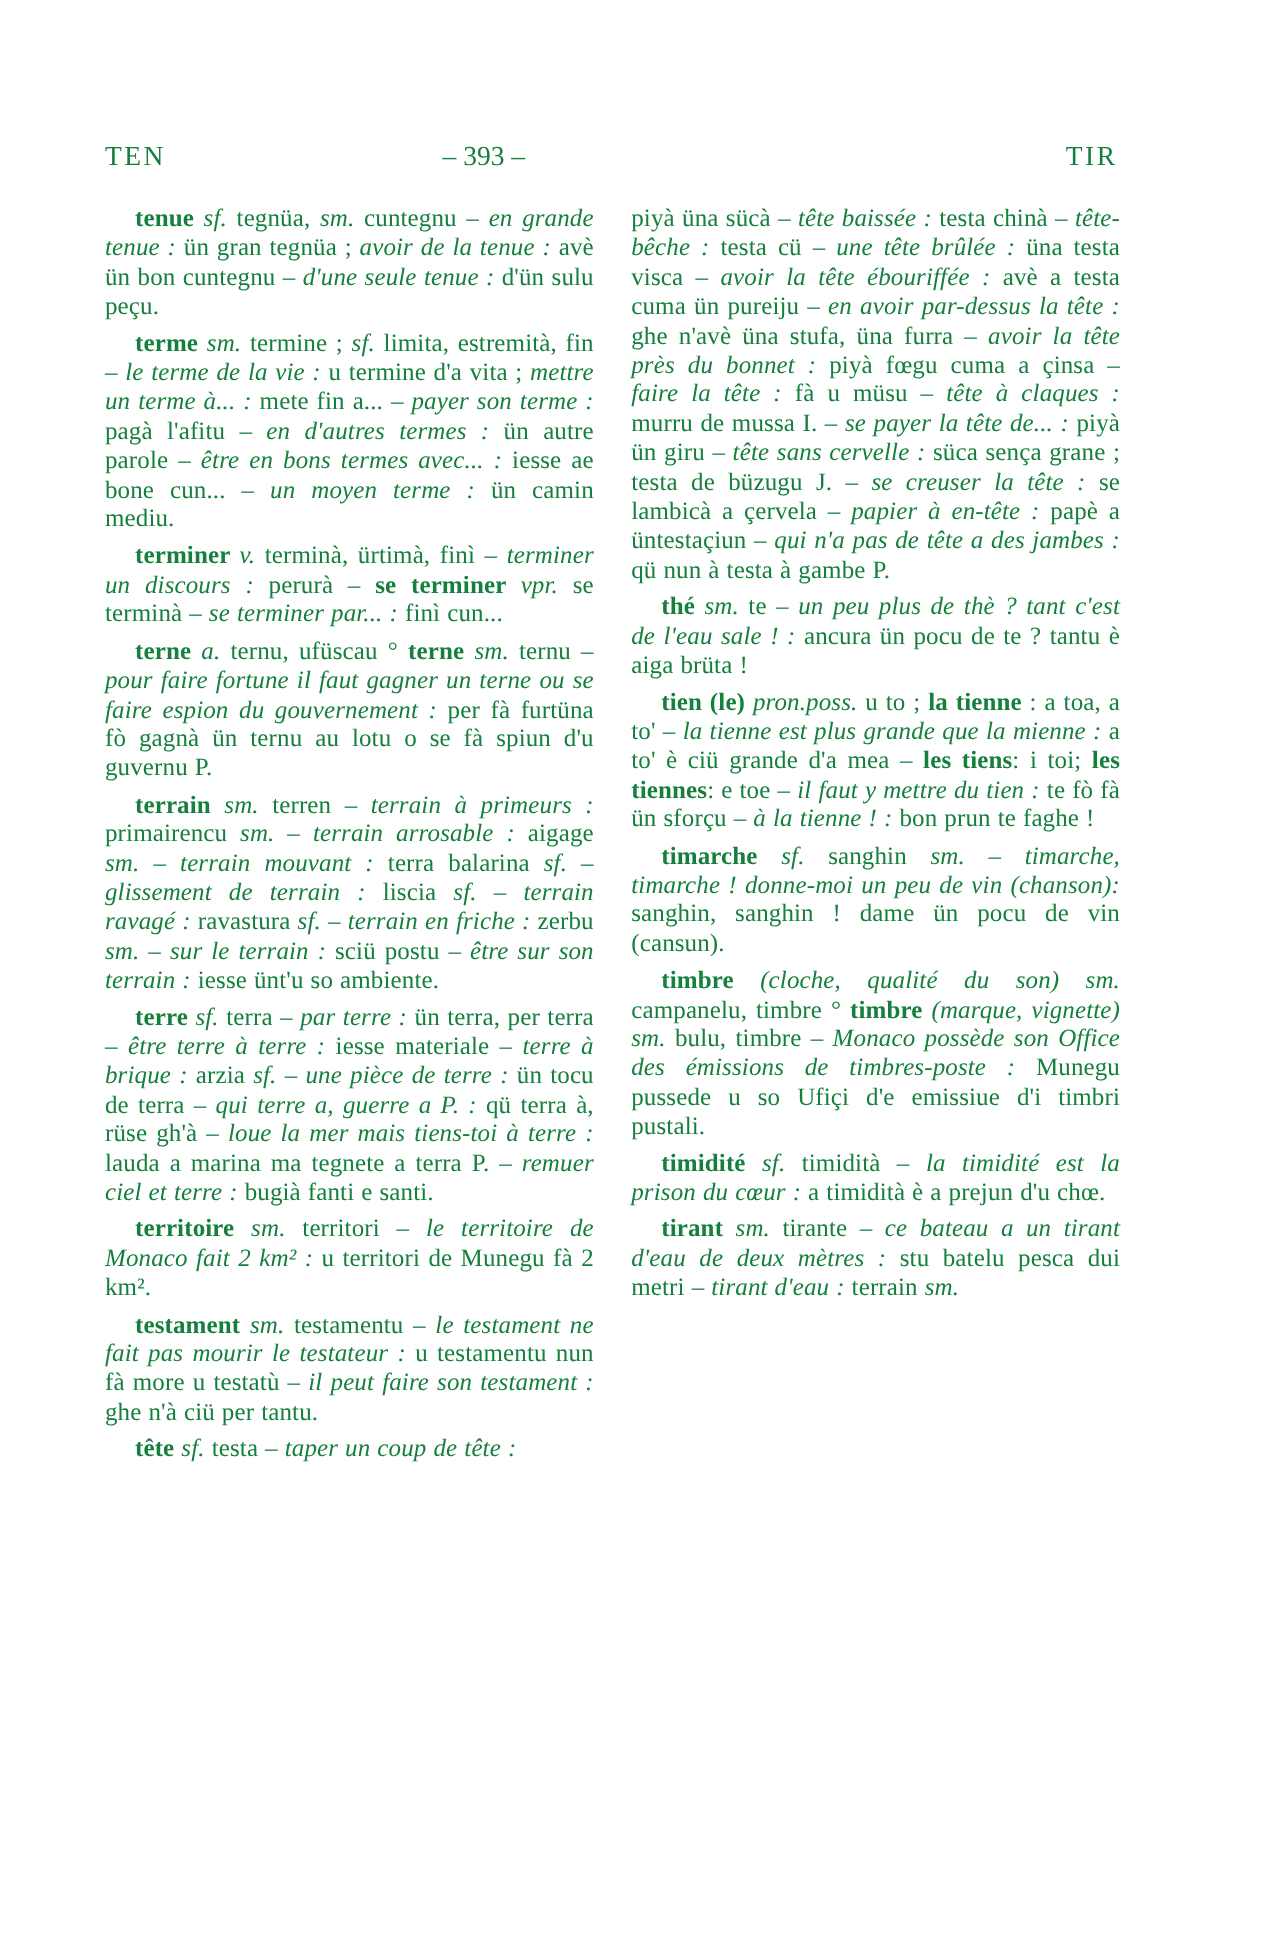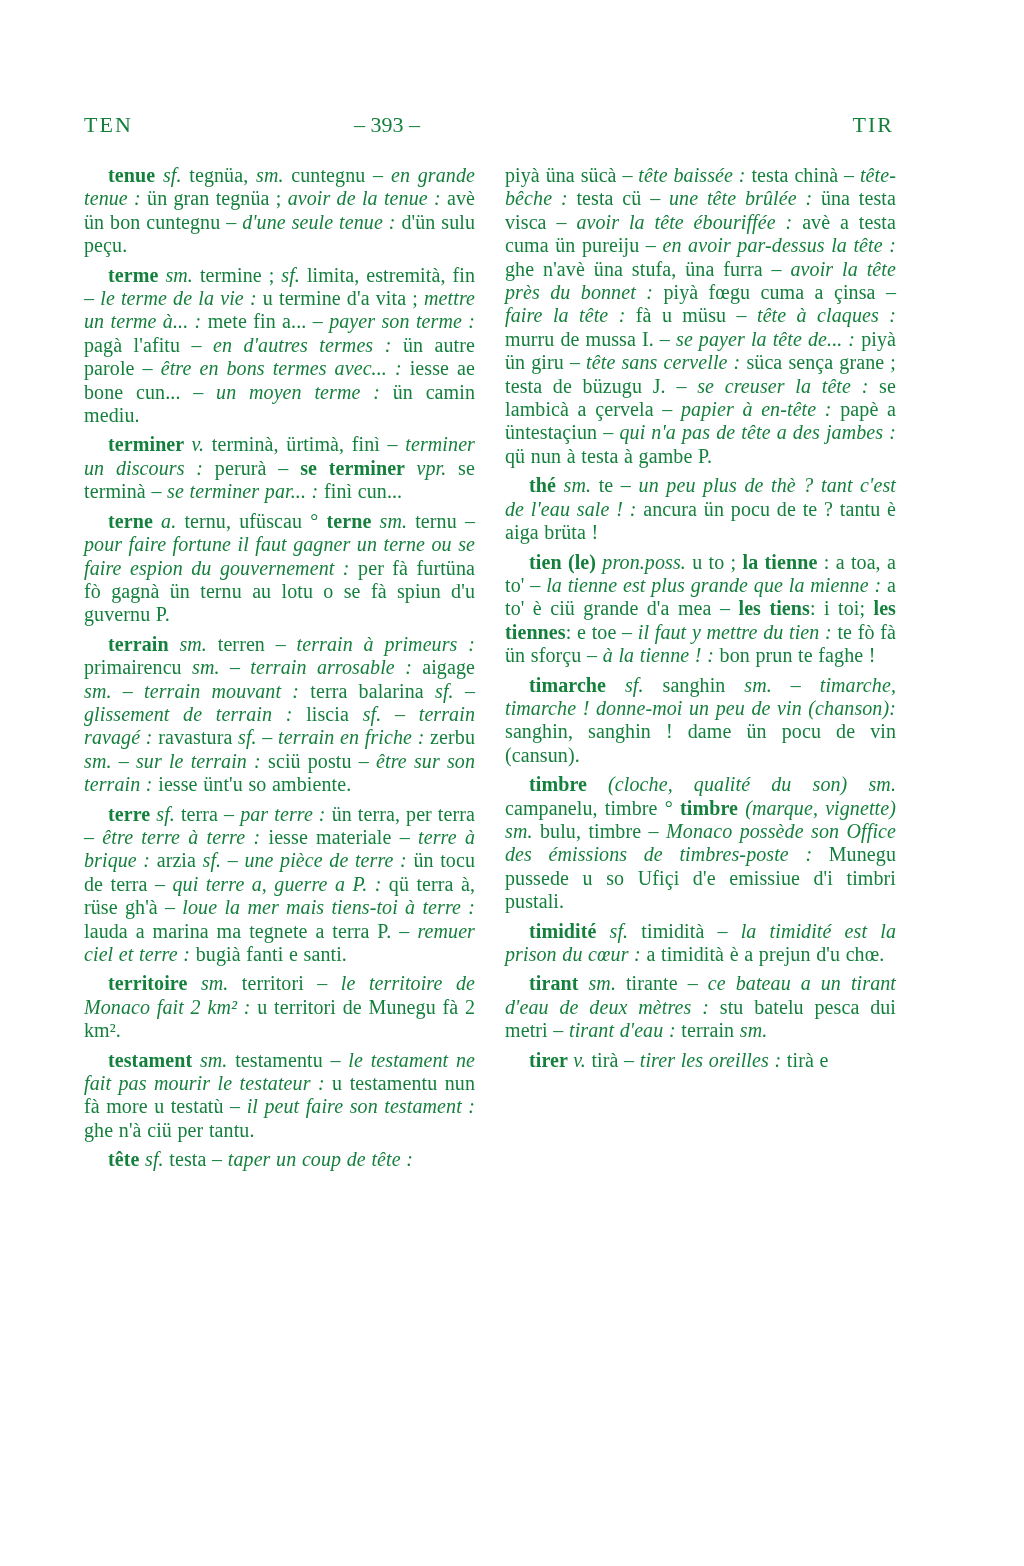--- a/index.html
+++ b/index.html
@@ -68,16 +68,15 @@
         <p class="entry"><span class="b">tête </span><span class="i">sf. </span><span class="r">testa – </span><span class="i">taper un coup de tête :</span></p>
       </div>
     <div class="col">
         <p class="entry cont"><span class="r">piyà üna sücà – </span><span class="i">tête baissée : </span><span class="r">testa chinà – </span><span class="i">tête-bêche : </span><span class="r">testa cü – </span><span class="i">une tête brûlée : </span><span class="r">üna testa visca – </span><span class="i">avoir la tête ébouriffée : </span><span class="r">avè a testa cuma ün pureiju – </span><span class="i">en avoir par-dessus la tête : </span><span class="r">ghe n'avè üna stufa, üna furra – </span><span class="i">avoir la tête près du bonnet : </span><span class="r">piyà fœgu cuma a çinsa – </span><span class="i">faire la tête : </span><span class="r">fà u müsu – </span><span class="i">tête à claques : </span><span class="r">murru de mussa I. – </span><span class="i">se payer la tête de... : </span><span class="r">piyà ün giru – </span><span class="i">tête sans cervelle : </span><span class="r">süca sença grane ; testa de büzugu J. – </span><span class="i">se creuser la tête : </span><span class="r">se lambicà a çervela – </span><span class="i">papier à en-tête : </span><span class="r">papè a üntestaçiun – </span><span class="i">qui n'a pas de tête a des jambes : </span><span class="r">qü nun à testa à gambe P.</span></p>
         <p class="entry"><span class="b">thé </span><span class="i">sm. </span><span class="r">te – </span><span class="i">un peu plus de thè ? tant c'est de l'eau sale ! : </span><span class="r">ancura ün pocu de te ? tantu è aiga brüta !</span></p>
         <p class="entry"><span class="b">tien (le) </span><span class="i">pron.poss. </span><span class="r">u to ; </span><span class="b">la tienne</span><span class="r"> : a toa, a to' – </span><span class="i">la tienne est plus grande que la mienne : </span><span class="r">a to' è ciü grande d'a mea – </span><span class="b">les tiens</span><span class="r">: i toi; </span><span class="b">les tiennes</span><span class="r">: e toe – </span><span class="i">il faut y mettre du tien : </span><span class="r">te fò fà ün sforçu – </span><span class="i">à la tienne ! : </span><span class="r">bon prun te faghe !</span></p>
         <p class="entry"><span class="b">timarche </span><span class="i">sf. </span><span class="r">sanghin </span><span class="i">sm. </span><span class="r">– </span><span class="i">timarche, timarche ! donne-moi un peu de vin (chanson): </span><span class="r">sanghin, sanghin ! dame ün pocu de vin (cansun).</span></p>
         <p class="entry"><span class="b">timbre </span><span class="i">(cloche, qualité du son) sm. </span><span class="r">campanelu, timbre ° </span><span class="b">timbre </span><span class="i">(marque, vignette) sm. </span><span class="r">bulu, timbre – </span><span class="i">Monaco possède son Office des émissions de timbres-poste : </span><span class="r">Munegu pussede u so Ufiçi d'e emissiue d'i timbri pustali.</span></p>
         <p class="entry"><span class="b">timidité </span><span class="i">sf. </span><span class="r">timidità – </span><span class="i">la timidité est la prison du cœur : </span><span class="r">a timidità è a prejun d'u chœ.</span></p>
         <p class="entry"><span class="b">tirant </span><span class="i">sm. </span><span class="r">tirante – </span><span class="i">ce bateau a un tirant d'eau de deux mètres : </span><span class="r">stu batelu pesca dui metri – </span><span class="i">tirant d'eau : </span><span class="r">terrain </span><span class="i">sm.</span></p>
-        <p class="entry"><span class="b">tirer </span><span class="i">v. </span><span class="r">tirà – </span><span class="i">tirer les oreilles : </span><span class="r">tirà e</span></p>
       </div>
   </div>
 </div>
 
 </body></html>

